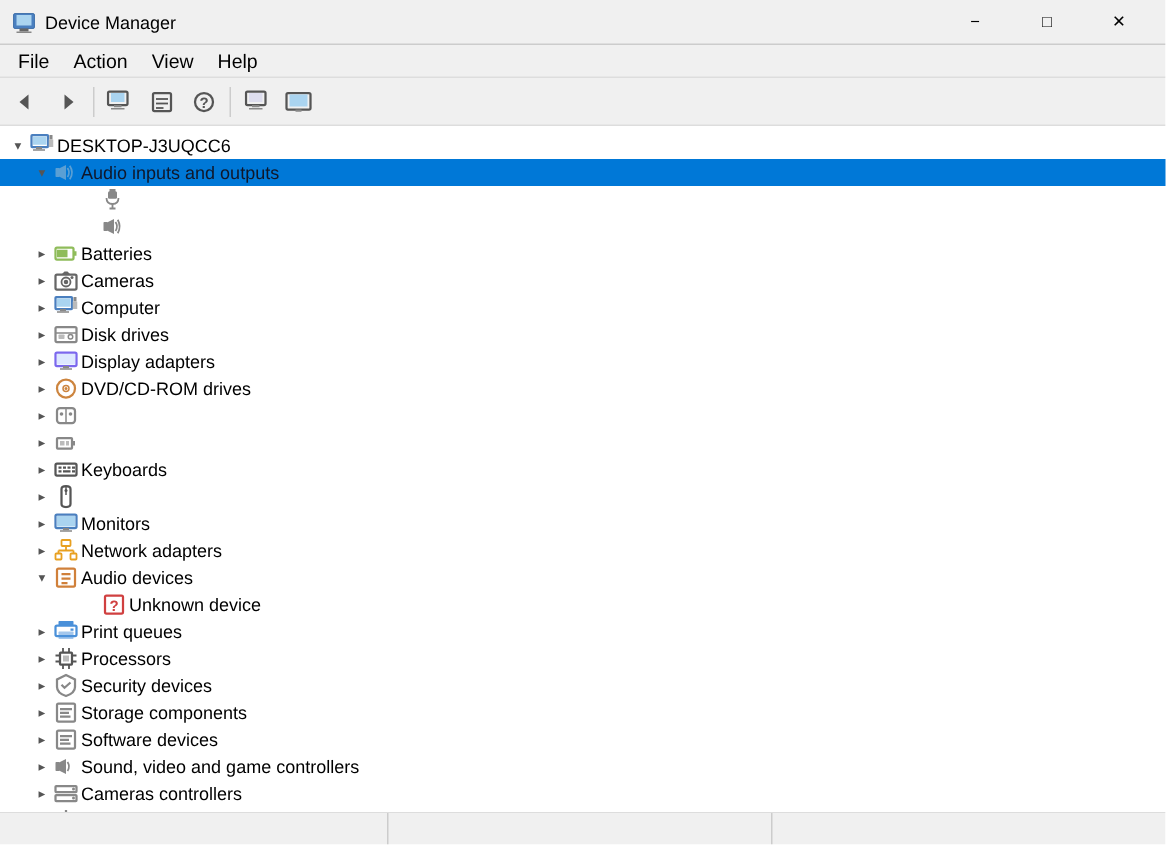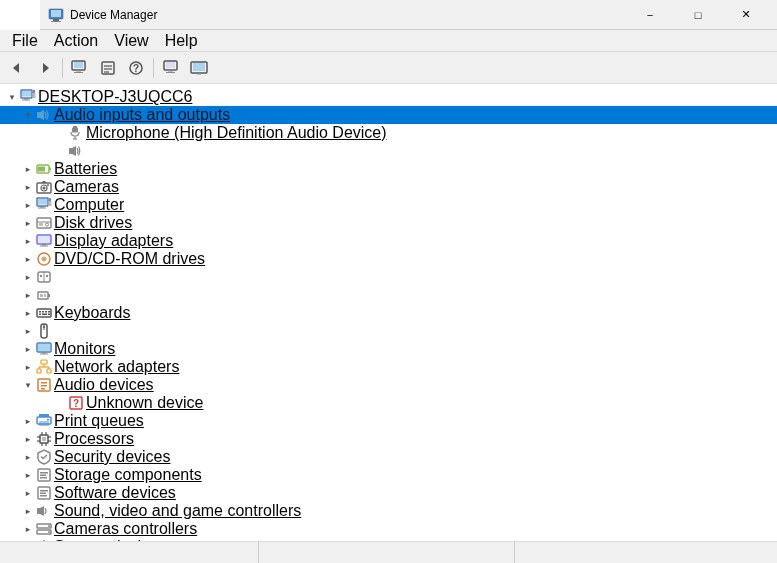--- a/index.html
+++ b/index.html
@@ -16,21 +16,20 @@
 
     
     .title-bar {
       background: #f0f0f0;
       height: 30px;
       display: flex;
       align-items: center;
       padding: 0 8px;
       border-bottom: 1px solid #ccc;
       flex-shrink: 0;
-      margin-left: 40px;
     }
     .title-bar-icon {
       width: 16px;
       height: 16px;
       margin-right: 6px;
       flex-shrink: 0;
     }
     .title-bar-text {
       flex: 1;
       font-size: 12px;
@@ -58,21 +57,21 @@
       background: #f0f0f0;
       height: 22px;
       display: flex;
       align-items: center;
       padding: 0 4px;
       border-bottom: 1px solid #ddd;
       flex-shrink: 0;
     }
     .menu-item {
       padding: 2px 8px;
-      font-size: 16px;
+      font-size: 13px;
       cursor: pointer;
       color: #000;
     }
 
     
     .toolbar {
       background: #f0f0f0;
       height: 32px;
       display: flex;
       align-items: center;
@@ -134,24 +133,23 @@
       width: 16px;
       height: 16px;
       display: flex;
       align-items: center;
       justify-content: center;
       font-size: 9px;
       color: #555;
       flex-shrink: 0;
     }
     .item-text {
-      font-size: 16px;
+      font-size: 12px;
       color: #000;
       padding-left: 2px;
-      text-decoration: underline;
     }
 
     
     .indent-0 { padding-left: 4px; }
     .indent-1 { padding-left: 20px; }
     .indent-2 { padding-left: 52px; }
 
     
     .status-bar {
       background: #f0f0f0;
@@ -295,21 +293,20 @@
       <span class="expand-btn" style="visibility:hidden;">▸</span>
       <span class="dev-icon">
         <svg width="16" height="16" viewBox="0 0 16 16">
           <rect x="5" y="1" width="4" height="2" fill="#888"></rect>
           <rect x="4" y="2.5" width="6" height="5" rx="1" fill="#888"></rect>
           <path d="M3,7 Q3,11 7,11 Q11,11 11,7" fill="none" stroke="#888" stroke-width="1.2"></path>
           <line x1="7" y1="11" x2="7" y2="14" stroke="#888" stroke-width="1.2"></line>
           <line x1="5" y1="14" x2="9" y2="14" stroke="#888" stroke-width="1.2"></line>
         </svg>
       </span>
-      <span class="item-text">Microphone (High Definition Audio Device)</span>
     </div>
 
     <div class="tree-item indent-2">
       <span class="expand-btn" style="visibility:hidden;">▸</span>
       <span class="dev-icon">
         <svg width="16" height="16" viewBox="0 0 16 16">
           <rect x="1" y="5" width="3" height="6" rx="0.5" fill="#888"></rect>
           <polygon points="4,5 4,11 8,13 8,3" fill="#888"></polygon>
           <path d="M9,5 Q11,8 9,11" fill="none" stroke="#888" stroke-width="1.2"></path>
           <path d="M10.5,3.5 Q13,8 10.5,12.5" fill="none" stroke="#888" stroke-width="1.2"></path>

